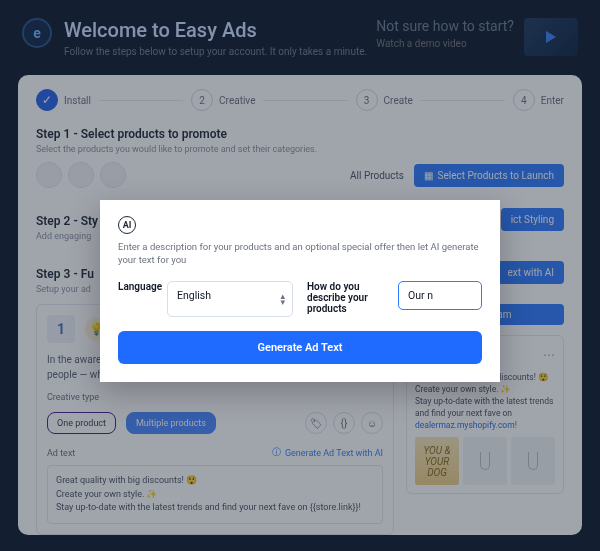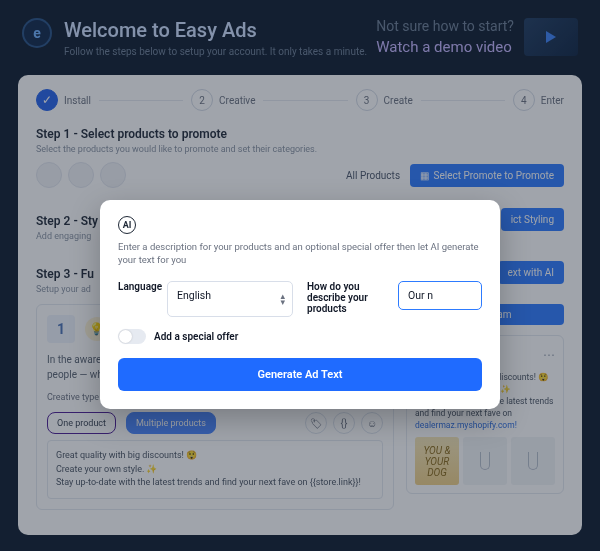--- a/index.html
+++ b/index.html
@@ -5,21 +5,21 @@
   * { box-sizing: border-box; margin: 0; padding: 0; font-family: -apple-system, BlinkMacSystemFont, "Segoe UI", Roboto, Helvetica, Arial, sans-serif; }
   body { width: 600px; height: 551px; overflow: hidden; background: #0d1b2e; position: relative; }
 
   
   .topbar { display: flex; align-items: flex-start; padding: 18px 22px 0 22px; color: #b6c4d6; }
   .logo { width: 30px; height: 30px; border-radius: 50%; background: #1f6dff22; border:2px solid #5aa8ff55; display:flex;align-items:center;justify-content:center;color:#6fb1ff;font-weight:700;font-size:14px;margin-right:12px;flex-shrink:0; }
   .welcome-title { font-size: 20px; color:#cfe1ff; font-weight:500; }
   .welcome-sub { font-size: 10px; color:#6b7d94; margin-top:4px; }
   .top-right { margin-left:auto; text-align:left; }
   .nsh  { font-size:14px; color:#6b7d94; }
-  .demo { font-size:15px; color:#c4b5fd; margin-top:4px; }
+  .demo { font-size:10px; color:#737373; margin-top:4px; }
   .thumb{ width:54px;height:38px;border-radius:4px;background:linear-gradient(135deg,#1e3a5f,#0d2341);margin-left:10px;display:flex;align-items:center;justify-content:center;}
   .playtri{width:0;height:0;border-left:10px solid #3b82f6;border-top:6px solid transparent;border-bottom:6px solid transparent;}
 
   
   .card { background:#fff; border-radius:10px; margin:18px 18px 0 18px; padding:14px 18px 18px 18px; position:relative; height:460px; }
 
   
   .stepper { display:flex; align-items:center; gap:8px; }
   .step { display:flex; align-items:center; gap:6px; font-size:10px; color:#6b7280; }
   .step-bubble{ width:22px;height:22px;border-radius:50%;display:flex;align-items:center;justify-content:center;border:1px solid #d3dae5;color:#6b7280;font-size:10px;}
@@ -77,21 +77,21 @@
   .merchant-text{ font-size:8.5px;color:#4b5563;line-height:1.4;margin-top:6px;}
   .store-link{ color:#2f6fe0;}
   .img-row{ display:flex;gap:4px;margin-top:6px;}
   .ph{ flex:1;height:48px;border-radius:3px;display:flex;align-items:center;justify-content:center;font-size:10px;}
   .ph1{ background:linear-gradient(#f6e7b8,#efcf86);color:#8a6a1a;font-family:serif;font-style:italic;}
   .ph2,.ph3{ background:#f2f4f7;}
   .hook{ width:10px;height:18px;border:1.6px solid #b6bfcc;border-top:none;border-radius:0 0 10px 10px;}
 
   
   .overlay{ position:absolute; inset:0; background:rgba(28,38,54,0.42);}
-  .modal{ position:absolute; left:50%; top:200px; transform:translateX(-50%); width:400px; background:#fff; border-radius:10px; padding:16px 18px 18px 18px; box-shadow:0 10px 30px rgba(0,0,0,0.25);}
+  .modal{ position:absolute; left:50%; top:200px; transform:translateX(-50%); width:400px; background:#fff; border-radius:0; padding:16px 18px 18px 18px; box-shadow:0 10px 30px rgba(0,0,0,0.25);}
   .modal-head{ display:flex; align-items:center; gap:8px;}
   .ai-bubble{ width:18px;height:18px;border-radius:50%;border:1.5px solid #1f2937;display:flex;align-items:center;justify-content:center;font-size:9px;color:#1f2937;font-weight:700;}
   .modal-title{ font-size:13px;font-weight:700;color:#111827;}
   .modal-sub{ font-size:9.5px;color:#6b7280;margin-top:6px;line-height:1.4;}
   .form-row{ display:flex; gap:14px; margin-top:14px;}
   .field{ flex:1; display:flex; gap:5px;}
   .field-label{ font-size:10px;color:#111827;font-weight:600;}
   .select{ position:relative;}
   .select input{ width:100%; border:1px solid #d8dee9;border-radius:5px;padding:7px 24px 14px 9px;font-size:10.5px;color:#111827;}
   .chev{ position:absolute;right:8px;top:50%;transform:translateY(-50%);font-size:9px;color:#6b7280;display:flex;flex-direction:column;line-height:6px;}
@@ -150,21 +150,21 @@
   <h4 class="sec-title">Step 1 - Select products to promote</h4>
   <div class="sec-sub">Select the products you would like to promote and set their categories.</div>
   <div class="prods">
     <div class="prodc"></div>
     <div class="prodc"></div>
     <div class="prodc"></div>
     <div class="prods-right">
       <span class="all-prod-link">All Products</span>
       <button class="btn-blue">
         <span>▦</span>
-        <span>Select Promote to Promote</span>
+        <span>Select Products to Launch</span>
       </button>
     </div>
   </div>
 
   <div class="pill-row">
     <div>
       <h4 class="sec-title">Step 2 - Sty</h4>
       <div class="sec-sub">Add engaging</div>
     </div>
     <button class="btn-blue">ict Styling</button>
@@ -196,20 +196,27 @@
         </div>
         <div class="ctype-row">
           <button class="tab-pill">One product</button>
           <button class="tab-pill active">Multiple products</button>
           <div style="margin-left:auto;display:flex;gap:6px;">
             <div class="icon-circ">🏷</div>
             <div class="icon-circ">{}</div>
             <div class="icon-circ">☺</div>
           </div>
         </div>
+        <div class="adtext-row">
+          <span class="adtext-label">Ad text</span>
+          <span class="ai-link">
+            <span>ⓘ</span>
+            <span>Generate Ad Text with AI</span>
+          </span>
+        </div>
         <div class="adtext-box">
           <div><span>Great quality with big discounts! </span><span class="emoji">😲</span></div>
           <div><span>Create your own style. </span><span class="emoji">✨</span></div>
           <div>Stay up-to-date with the latest trends and find your next fave on {{store.link}}!</div>
         </div>
       </div>
     </div>
 
     <div class="rightcol">
       <div class="ig-pill">
@@ -266,20 +273,14 @@
           </div>
       </div>
     </div>
     <div class="field">
       <div class="field-label">How do you describe your products</div>
       <div class="txt">
         <input value="Our n" placeholder="Our new set of casual clothing" style="">
       </div>
     </div>
   </div>
-  <div class="toggle-row">
-    <div class="toggle">
-        <div class="knob"></div>
-      </div>
-    <div class="toggle-label">Add a special offer</div>
-  </div>
   <button class="gen-btn">Generate Ad Text</button>
 </div>
 
 </body></html>

